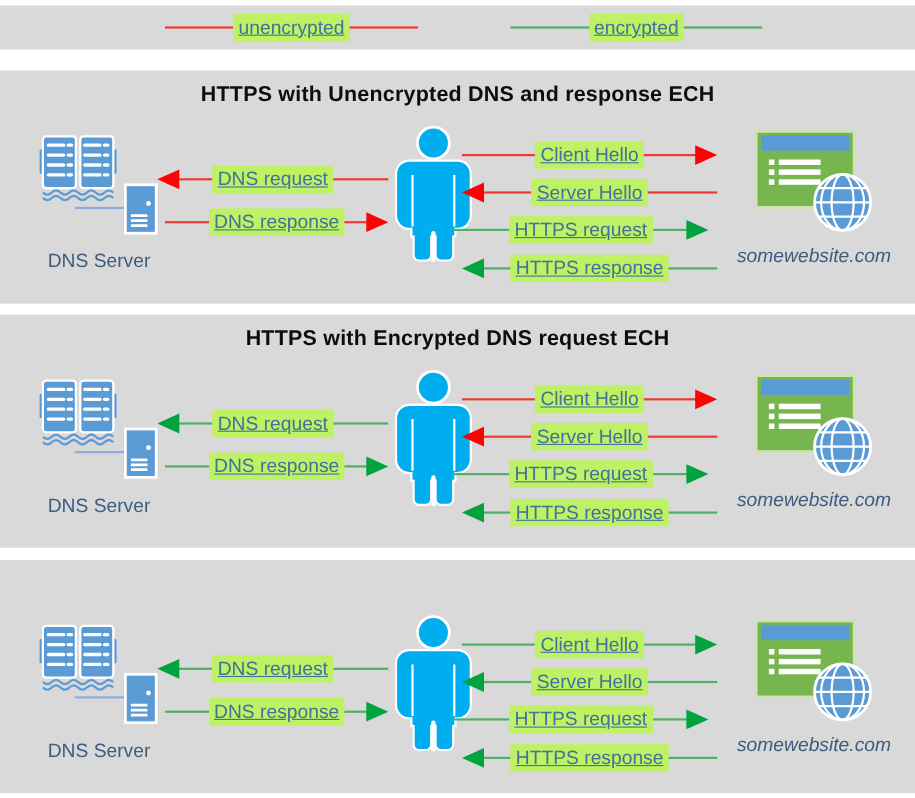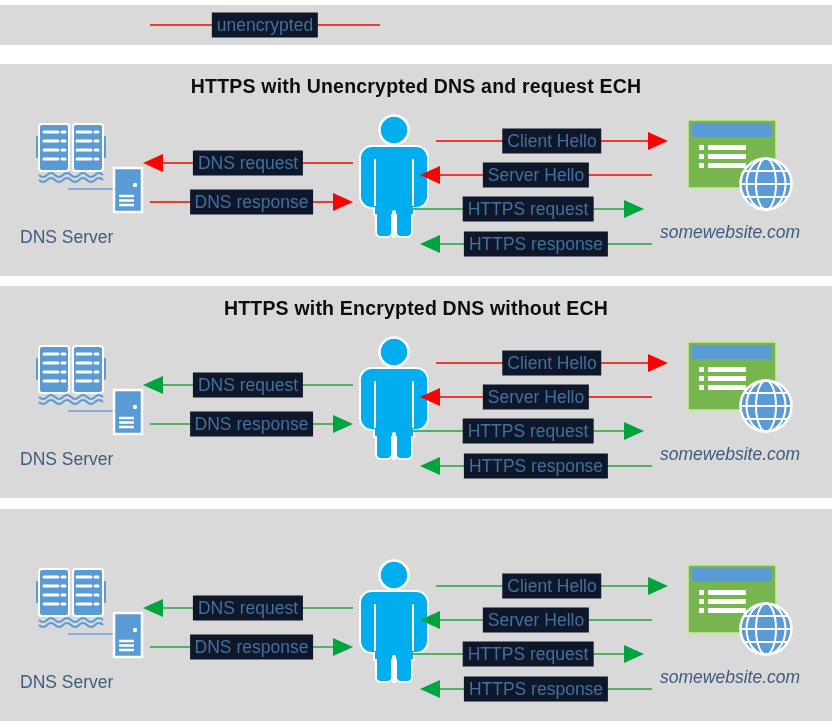--- a/index.html
+++ b/index.html
@@ -19,57 +19,61 @@
   .panel{position:absolute;left:0;width:832px;height:212px;background:var(--panel-bg,#d9d9d9);}
   .ptitle{position:absolute;top:11px;left:0;right:0;margin:0;text-align:center;
           font-size:19.5px;font-weight:bold;color:var(--title-text,#0d0d0d);letter-spacing:.2px;}
   
   .book{position:absolute;left:35px;top:58px;width:72px;height:62px;}
   .connector{position:absolute;left:68px;top:124px;width:48px;height:2px;background:var(--connector-blue,#8faadc);}
   .tower{position:absolute;left:112px;top:102px;width:32px;height:48px;}
   .person{position:absolute;left:356px;top:50px;width:76px;height:124px;}
   .browser{position:absolute;left:686px;top:54px;width:92px;height:72px;}
   .globe{position:absolute;left:736px;top:92px;width:60px;height:58px;}
-  .entity-label{position:absolute;font-size:17.5px;color:var(--entity-label-text,#3e5c80);text-align:left;}
+  .entity-label{position:absolute;font-size:17.5px;color:var(--entity-label-text,#3e5c80);text-align:center;}
   .dns-label{left:20px;top:163px;width:140px;}
   .site-label{left:660px;top:158px;width:160px;font-style:italic;}
   
   .arrow{position:absolute;height:28px;}
   .a-dnsreq{left:143px;top:85px;width:210px;}
   .a-dnsresp{left:150px;top:124px;width:203px;}
-  .a-chello{left:436px;top:63px;width:232px;}
+  .a-chello{left:420px;top:63px;width:232px;}
   .a-shello{left:420px;top:97px;width:232px;text-align:center;}
   .a-hreq{left:412px;top:131px;width:232px;}
   .a-hresp{left:420px;top:166px;width:232px;}
   .arrow.unenc{--hc:var(--red-head,#fd0202);--lc:var(--red-line,#ee3b35);}
   .arrow.enc{--hc:var(--green-head,#00a33e);--lc:var(--green-line,#4fb163);}
   .arrow .line{position:absolute;top:13px;left:0;right:0;height:2px;background:var(--lc,#888);}
   .arrow.dir-right .line{right:14px;}
   .arrow.dir-left .line{left:14px;}
   .arrow .head{position:absolute;top:5px;width:0;height:0;
                border-top:9px solid transparent;border-bottom:9px solid transparent;}
   .arrow.dir-right .head{right:0;border-left:20px solid var(--hc,#888);}
   .arrow.dir-left .head{left:0;border-right:20px solid var(--hc,#888);}
   .alabel{position:absolute;left:50%;top:50%;transform:translate(-50%,-50%);
-          background:#0f172a;color:var(--arrow-label-text,#41719c);
-          font-size:17.5px;line-height:25px;padding:0 5px;white-space:nowrap;}
+          background:#bef264;color:var(--arrow-label-text,#41719c);
+          font-size:17.5px;line-height:25px;padding:0 5px;white-space:nowrap;text-decoration:underline;}
 </style>
 </head>
 <body>
 
 <div class="legend">
   <div class="legend-item unenc" style="left:150px;width:230px;">
     <div class="lline"></div>
     <span class="alabel">unencrypted</span>
   </div>
+  <div class="legend-item enc" style="left:464px;width:229px;">
+    <div class="lline"></div>
+    <span class="alabel">encrypted</span>
+  </div>
 </div>
 
 <div id="panels-root">
   <section class="panel" style="top: 64px;">
-    <h2 class="ptitle">HTTPS with Unencrypted DNS and request ECH</h2>
+    <h2 class="ptitle">HTTPS with Unencrypted DNS and response ECH</h2>
 
     <svg class="book" viewBox="0 0 72 62">
       <rect x="1" y="14" width="5" height="22" rx="1" fill="var(--icon-blue,#5b9bd5)"></rect>
       <rect x="66" y="14" width="5" height="22" rx="1" fill="var(--icon-blue,#5b9bd5)"></rect>
       <rect x="4" y="2" width="30" height="47" rx="3" fill="var(--icon-blue,#5b9bd5)" stroke="#fff" stroke-width="2"></rect>
       <rect x="38" y="2" width="30" height="47" rx="3" fill="var(--icon-blue,#5b9bd5)" stroke="#fff" stroke-width="2"></rect>
       <g stroke="#fff" stroke-width="3" stroke-linecap="round" stroke-dasharray="14 4">
         <line x1="9" y1="10" x2="30" y2="10"></line>
           <line x1="9" y1="19" x2="30" y2="19"></line>
         <line x1="9" y1="28" x2="30" y2="28"></line>
@@ -168,21 +172,21 @@
       <span class="alabel">HTTPS request</span>
     </div>
     <div class="arrow a-hresp enc dir-left">
       <div class="line"></div>
       <div class="head"></div>
       <span class="alabel">HTTPS response</span>
     </div>
   </section>
 
   <section class="panel" style="top: 286px;">
-    <h2 class="ptitle">HTTPS with Encrypted DNS without ECH</h2>
+    <h2 class="ptitle">HTTPS with Encrypted DNS request ECH</h2>
 
     <svg class="book" viewBox="0 0 72 62">
       <rect x="1" y="14" width="5" height="22" rx="1" fill="var(--icon-blue,#5b9bd5)"></rect>
       <rect x="66" y="14" width="5" height="22" rx="1" fill="var(--icon-blue,#5b9bd5)"></rect>
       <rect x="4" y="2" width="30" height="47" rx="3" fill="var(--icon-blue,#5b9bd5)" stroke="#fff" stroke-width="2"></rect>
       <rect x="38" y="2" width="30" height="47" rx="3" fill="var(--icon-blue,#5b9bd5)" stroke="#fff" stroke-width="2"></rect>
       <g stroke="#fff" stroke-width="3" stroke-linecap="round" stroke-dasharray="14 4">
         <line x1="9" y1="10" x2="30" y2="10"></line>
           <line x1="9" y1="19" x2="30" y2="19"></line>
         <line x1="9" y1="28" x2="30" y2="28"></line>

